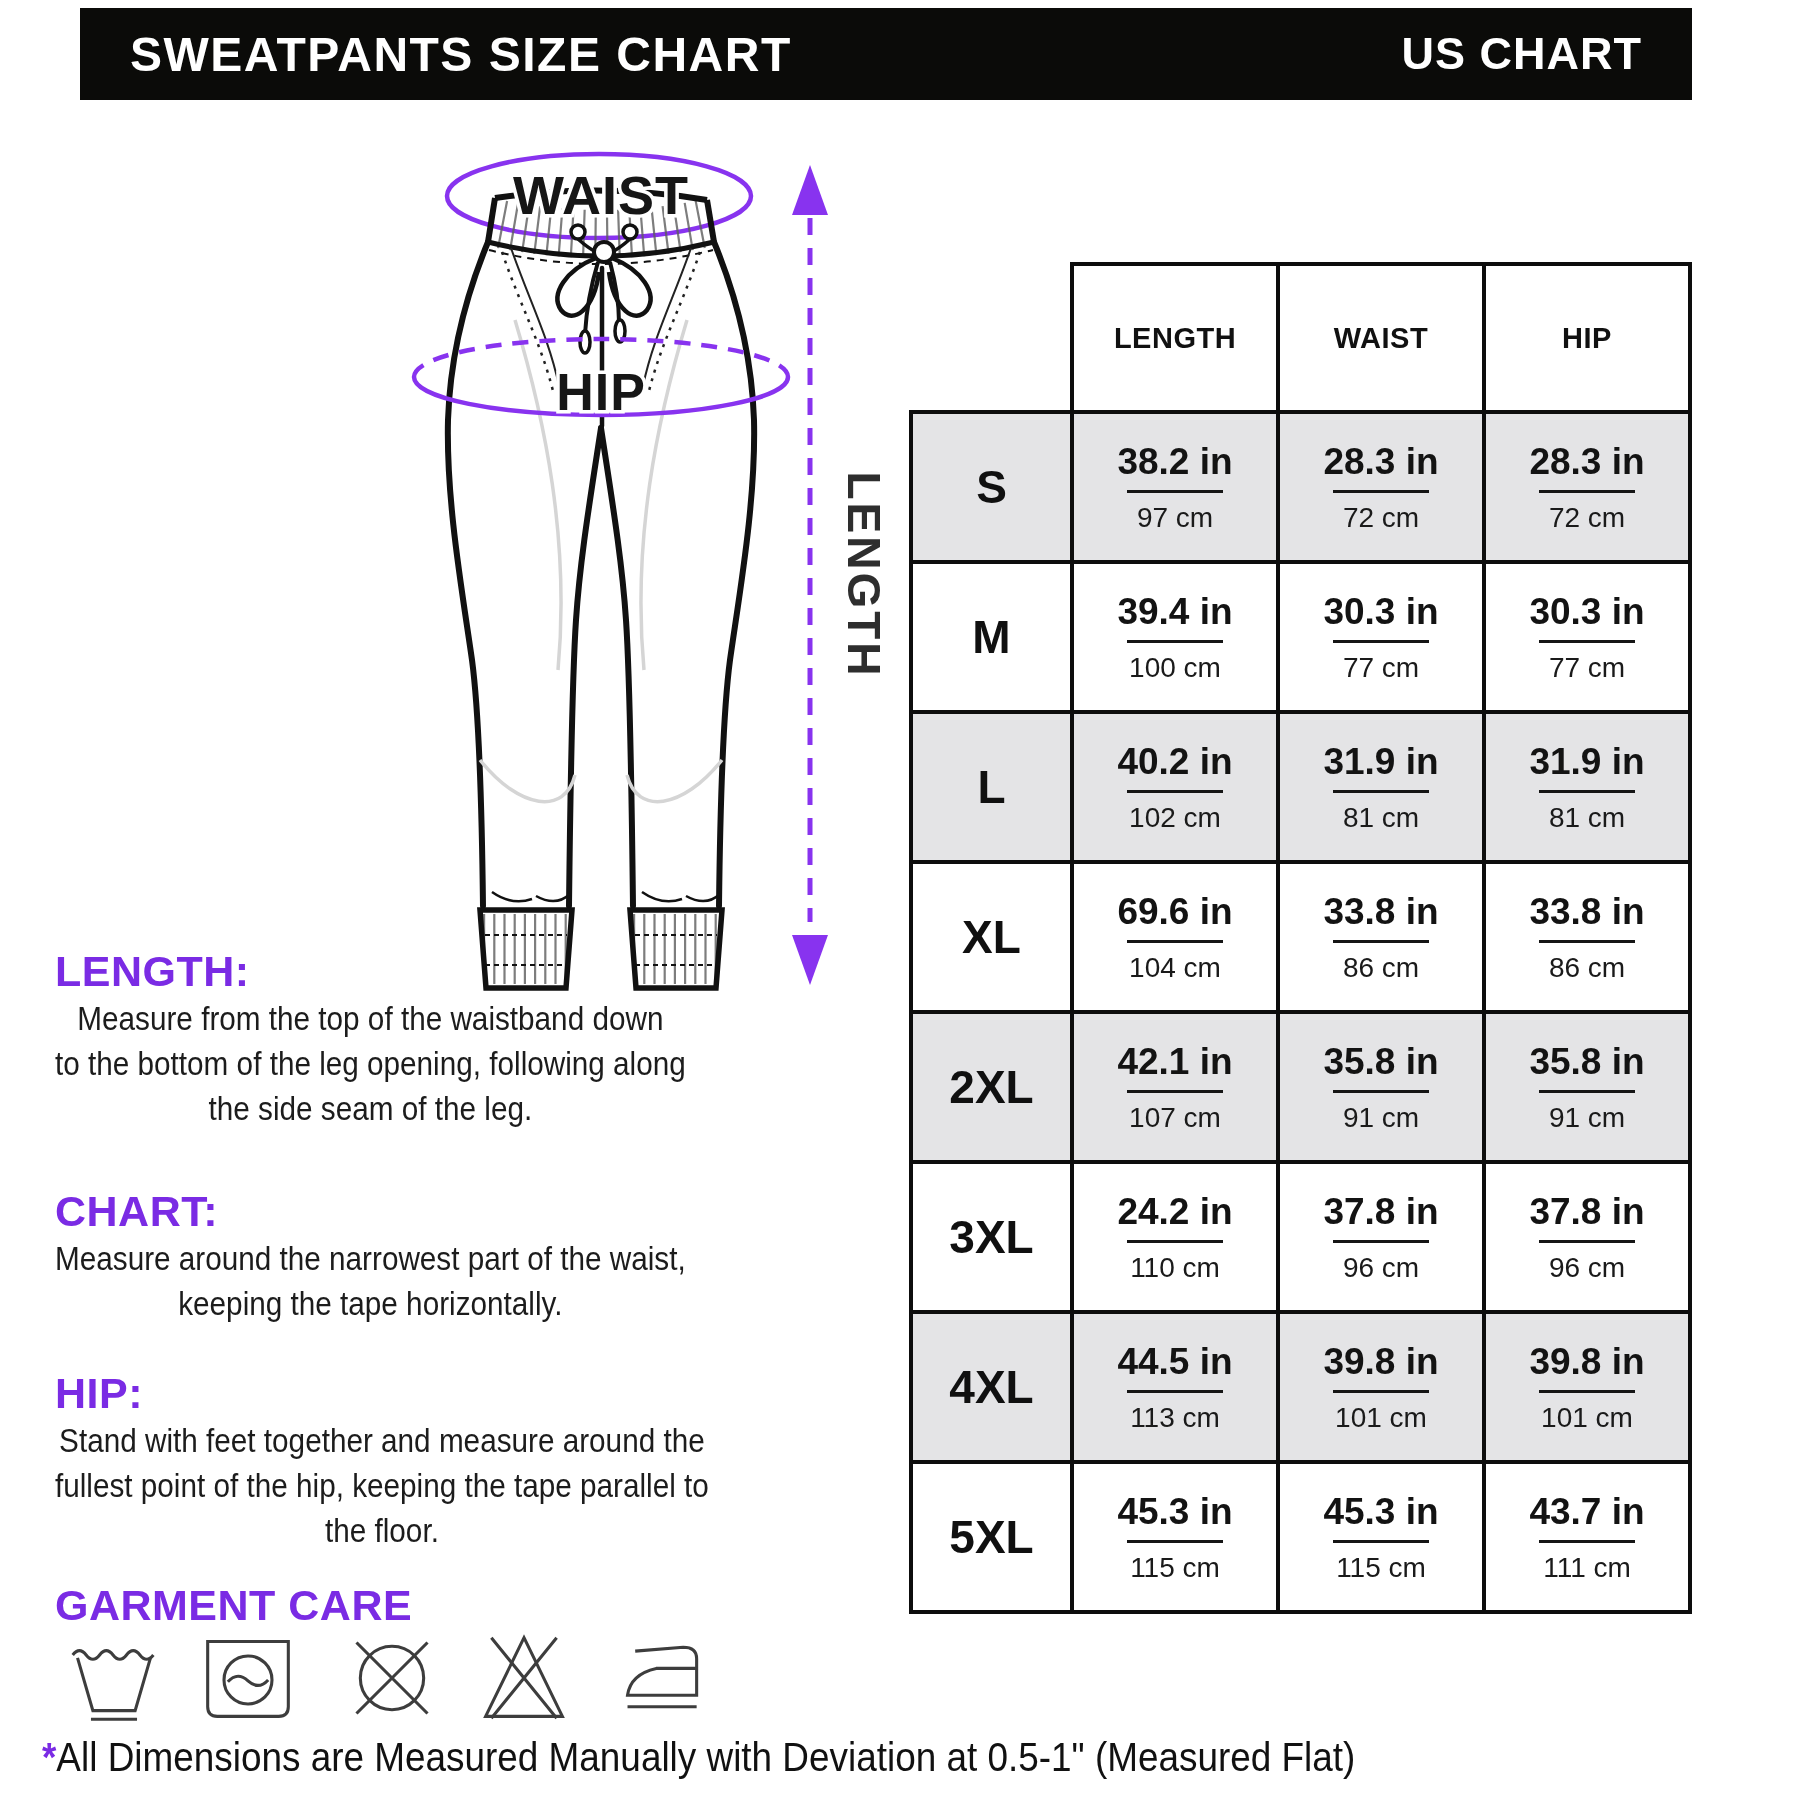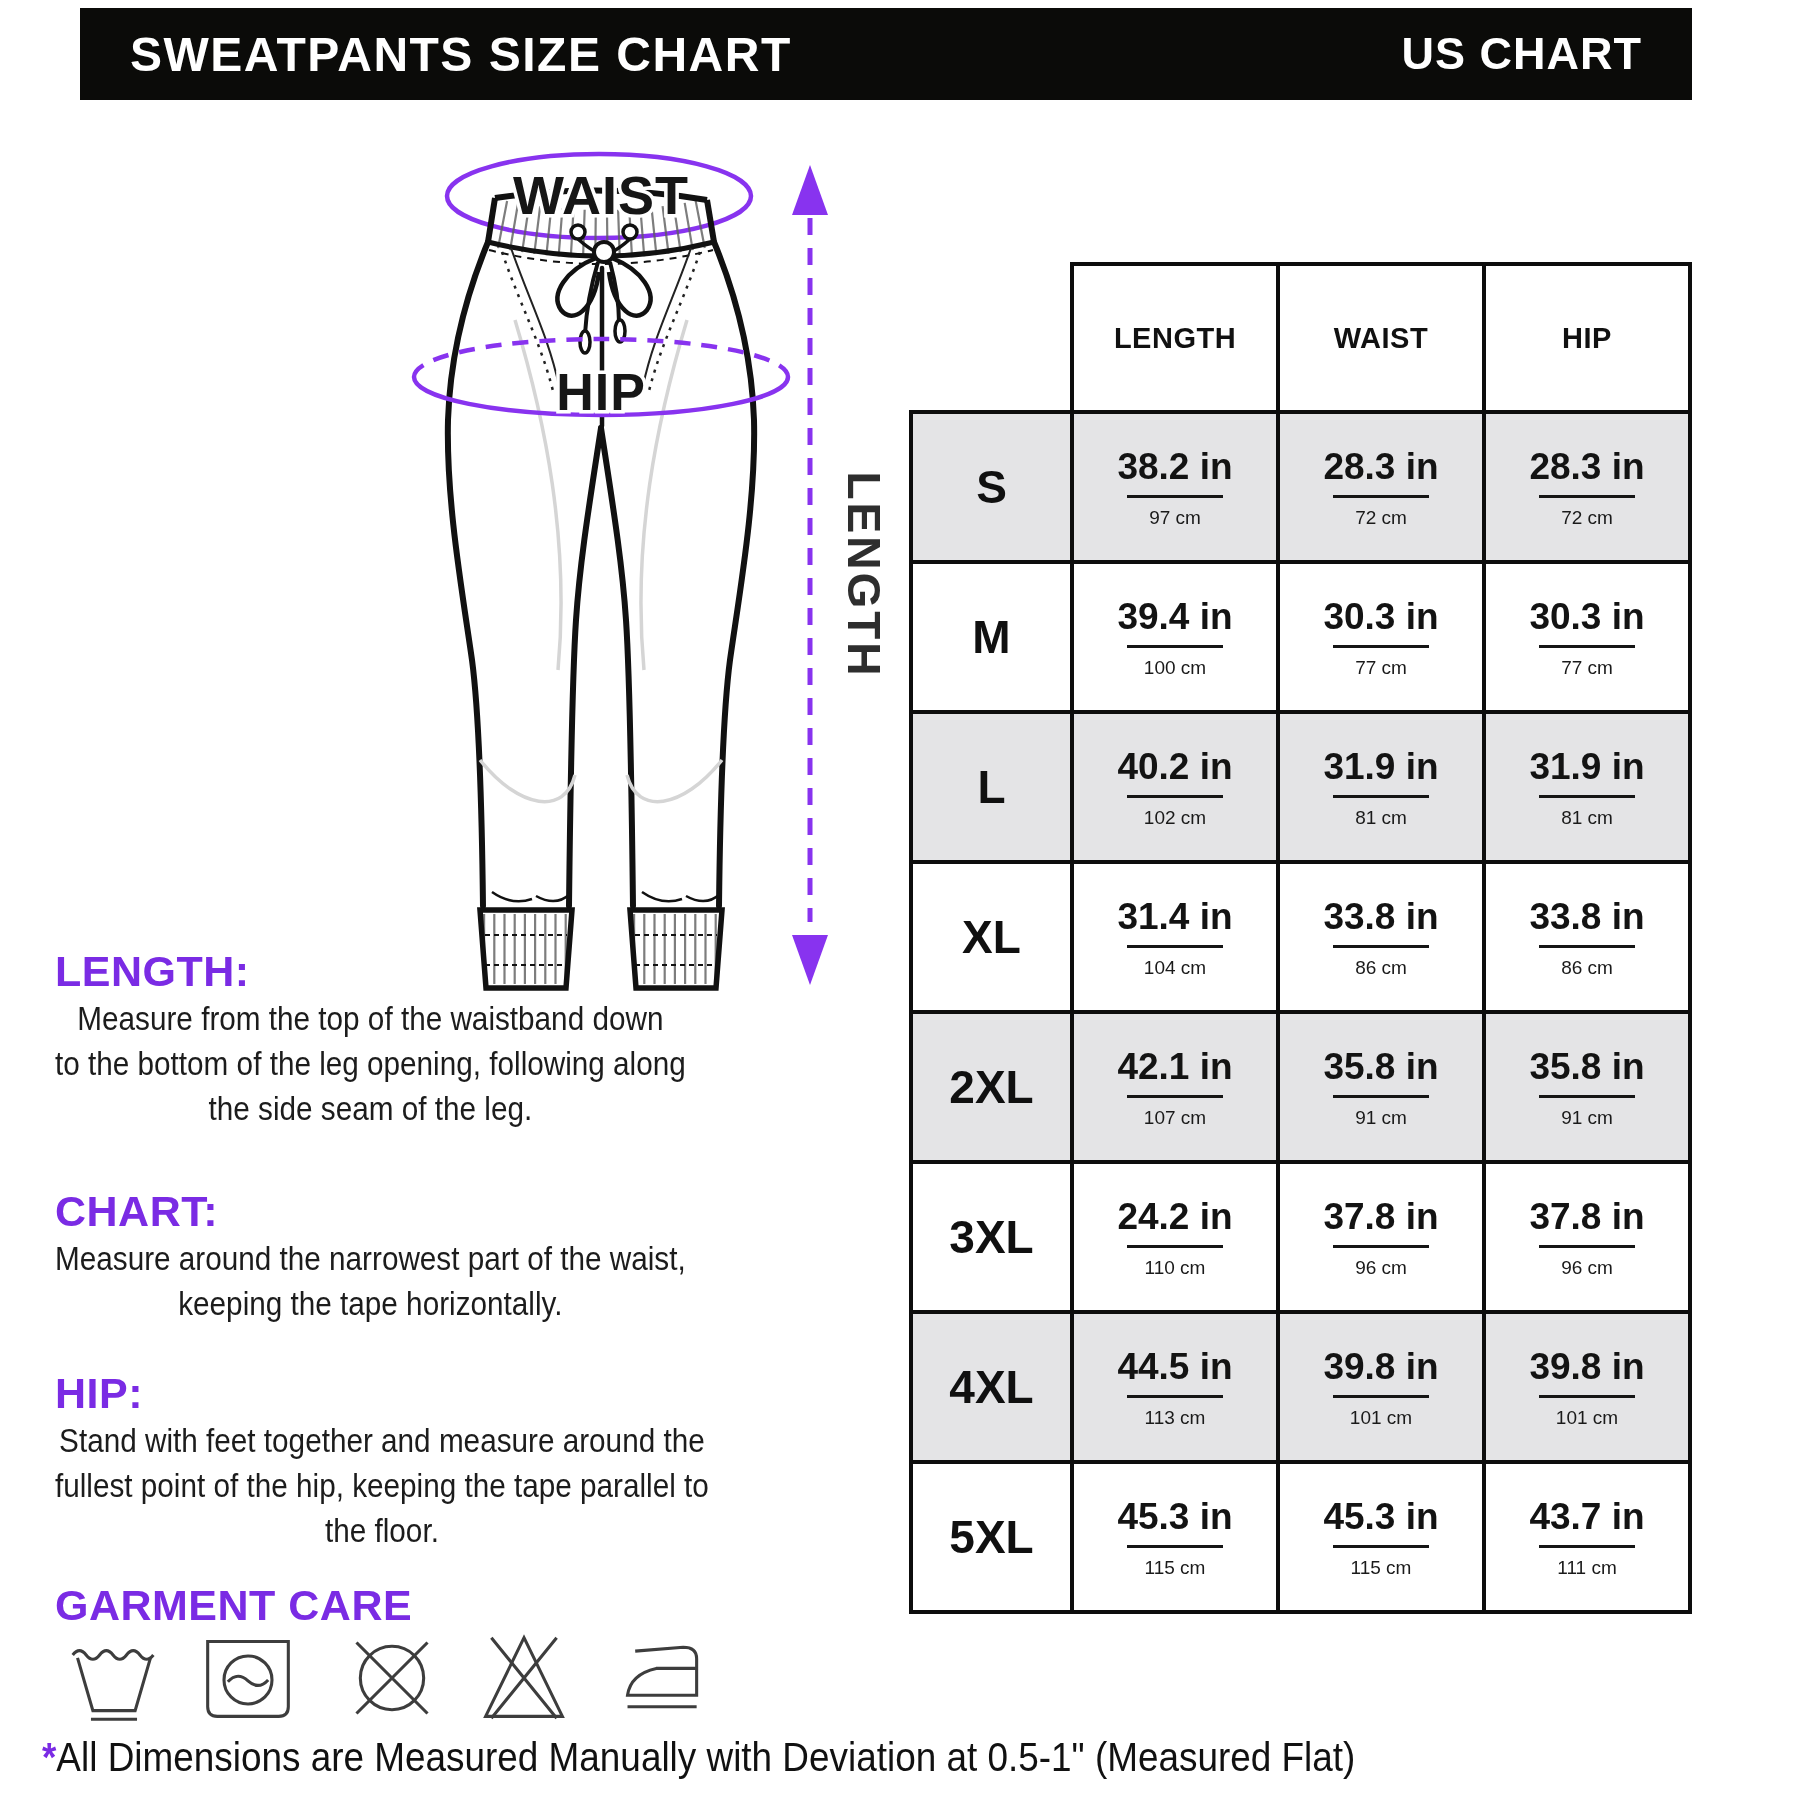--- a/index.html
+++ b/index.html
@@ -17,21 +17,21 @@
   table.sizes{position:absolute;left:909px;top:262px;border-collapse:collapse;table-layout:fixed;}
   table.sizes td, table.sizes th{border:4px solid #0d0d0d;text-align:center;vertical-align:middle;
           padding:0;background:#ffffff;}
   table.sizes th{height:98px;font-size:29px;font-weight:bold;letter-spacing:0.5px;color:#111;}
   table.sizes td{height:146px;}
   table.sizes td.blank{border:none;background:transparent;}
   table.sizes tr.gray td{background:#e4e4e6;}
   td.size{font-size:46px;font-weight:bold;color:#101010;}
   .mval .in{font-size:37px;font-weight:bold;color:#131313;}
   .mval .bar{width:96px;height:3px;background:#151515;margin:7px auto 9px;}
-  .mval .cm{font-size:19px;color:#1a1a1a;}
+  .mval .cm{font-size:28px;color:#1a1a1a;}
 
   
   .sec-h{position:absolute;left:55px;font-size:43px;font-weight:bold;color:#7a2be4;letter-spacing:0.5px;margin-top:11px;}
   .sec-b{position:absolute;left:55px;font-size:33px;color:#1c1c1c;line-height:45px;text-align:center;}
   .cond{transform:scaleX(0.9);transform-origin:0 50%;white-space:nowrap;}
 
   
   .care-ic{position:absolute;top:1630px;}
 
   
@@ -214,21 +214,21 @@
               <div class="in">31.9 in</div>
               <div class="bar"></div>
               <div class="cm">81 cm</div>
             </div>
           </td>
     </tr>
     <tr>
       <td class="size">XL</td>
       <td>
             <div class="mval">
-              <div class="in">31.4 in</div>
+              <div class="in">69.6 in</div>
               <div class="bar"></div>
               <div class="cm">104 cm</div>
             </div>
           </td>
       <td>
             <div class="mval">
               <div class="in">33.8 in</div>
               <div class="bar"></div>
               <div class="cm">86 cm</div>
             </div>

